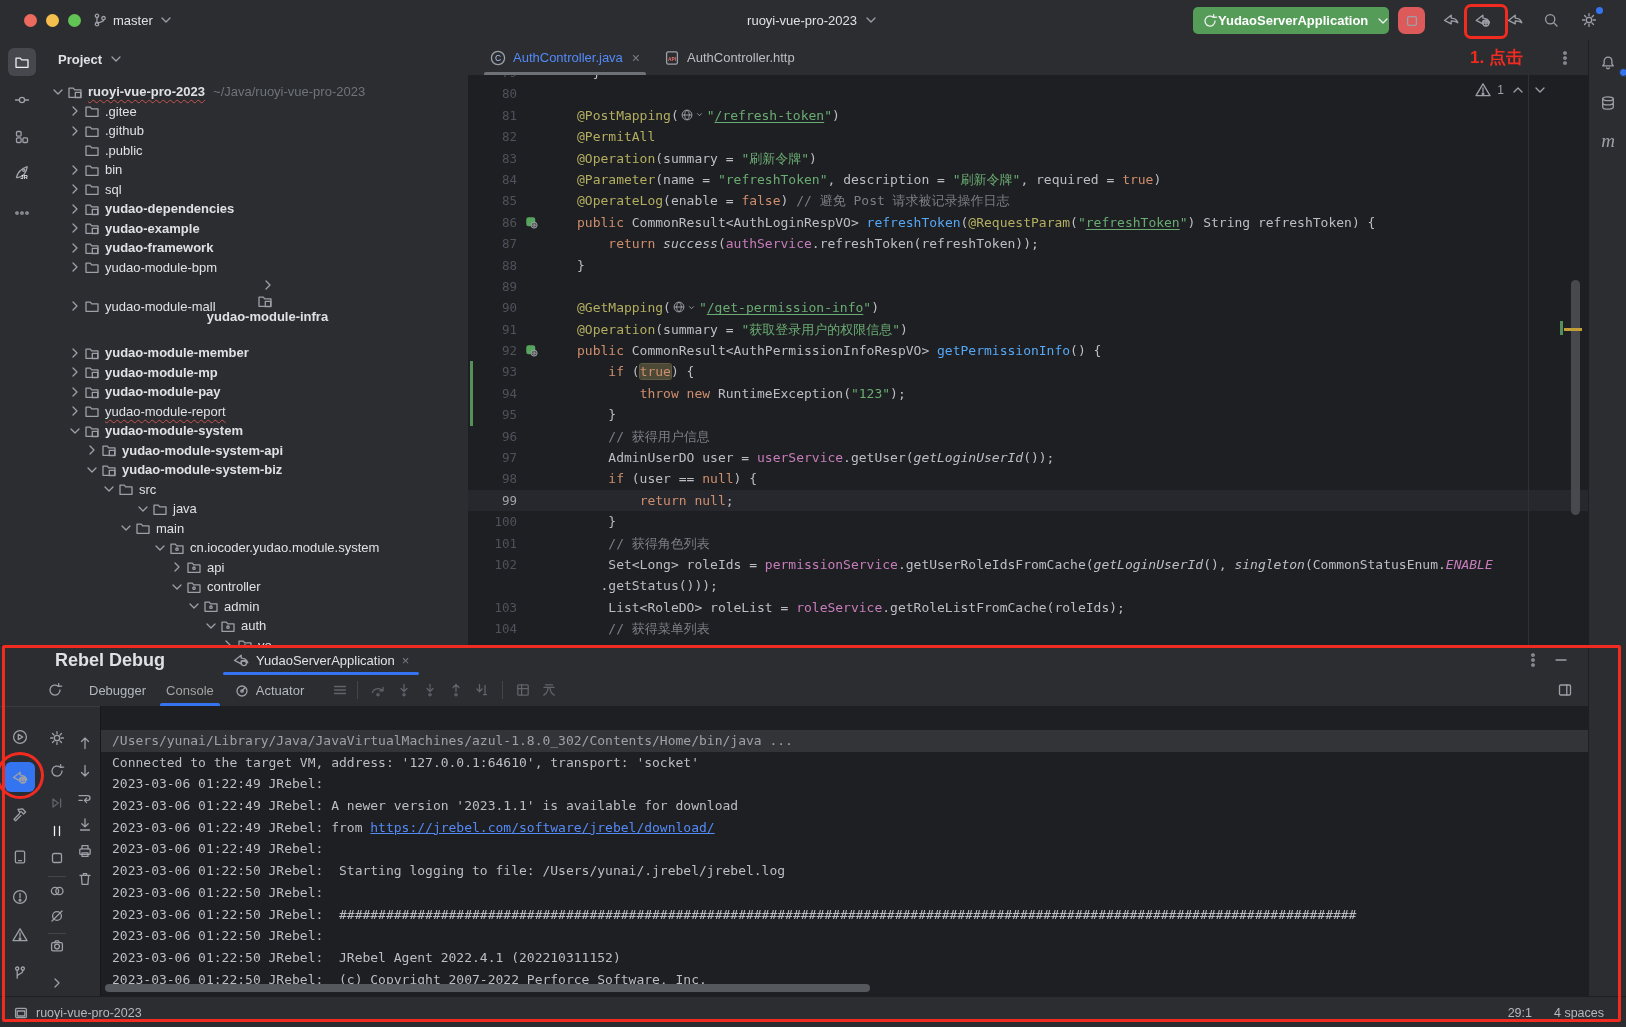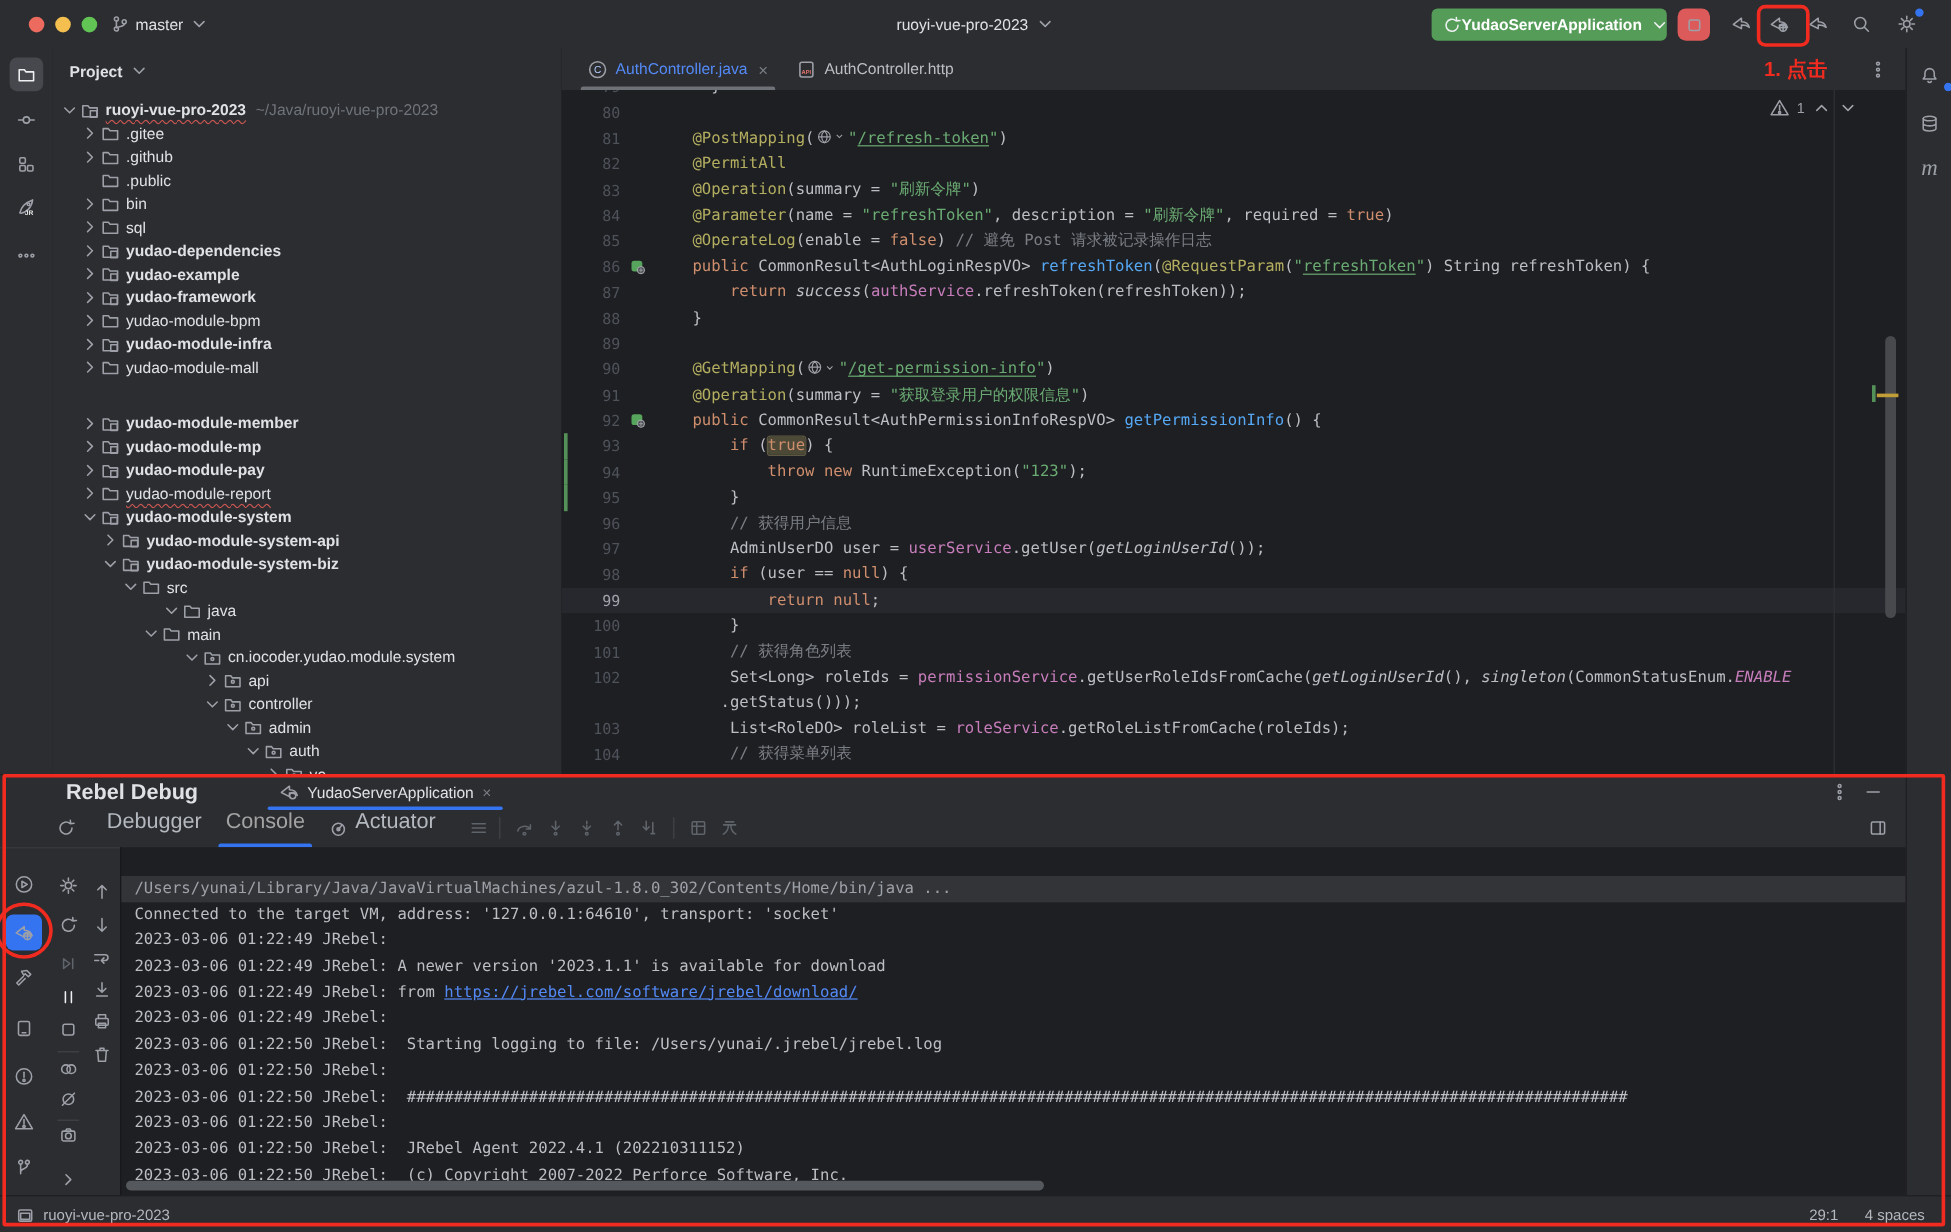--- a/index.html
+++ b/index.html
@@ -89,21 +89,21 @@
   .maven-m{font-family:"Liberation Serif",serif;font-style:italic;font-size:19px;color:#9da0a8;}
   .bell-dot{position:absolute;left:22px;top:16px;width:7px;height:7px;border-radius:50%;background:#3574f0;border:1px solid #2b2d30;}
 
   
   .bottom{position:absolute;left:0;top:645px;width:1588px;height:351px;background:#2b2d30;border-top:1px solid #1e1f22;}
   .dbg-head{position:absolute;left:0;top:0;right:0;height:28px;display:flex;align-items:center;}
   .dbg-title{font-size:18px;font-weight:700;color:#dfe1e5;margin-left:55px;}
   .sess-tab{display:flex;align-items:center;gap:7px;margin-left:58px;height:28px;padding:0 10px;font-size:13px;color:#dfe1e5;position:relative;}
   .sess-tab::after{content:"";position:absolute;left:0;right:0;bottom:-1px;height:3px;background:#3574f0;border-radius:2px;}
   .dbg-toolrow{position:absolute;left:0;top:28px;right:0;height:32px;border-bottom:1px solid #393b40;display:flex;align-items:center;}
-  .dtab{padding:0 10px;font-size:18px;color:#b4b8bf;height:32px;display:flex;gap:6px;position:relative;}
+  .dtab{padding:0 10px;font-size:13px;color:#b4b8bf;height:32px;display:flex;align-items:center;gap:6px;position:relative;}
   .dtab.active{color:#a3a3a3;}
   .dtab.active::after{content:"";position:absolute;left:4px;right:4px;bottom:0;height:3px;background:#3574f0;border-radius:2px 2px 0 0;}
   .tool-sep{width:1px;height:18px;background:#43454a;margin:0 7px;}
   .col-ic{position:absolute;width:20px;height:20px;}
   .col-sep{position:absolute;left:48px;width:18px;height:1px;background:#43454a;}
   .rebel-box{position:absolute;left:5px;top:762px;width:30px;height:30px;border-radius:6px;background:#3574f0;display:flex;align-items:center;justify-content:center;z-index:55;}
   .console{position:absolute;left:100px;top:60px;right:0;bottom:0;background:#1e1f22;border-left:1px solid #17181b;overflow:hidden;}
   .conline{position:relative;height:21.7px;line-height:21.7px;font-size:13px;color:#bcbec4;white-space:pre;padding-left:11px;}
   .conline.cmd{background:#323438;color:#9ea1a8;}
   .conline a{color:#548af7;text-decoration:underline;}
@@ -388,21 +388,21 @@
               <path d="M6 4l4 4-4 4"></path>
             </svg>
           </span>
           <span class="ticon ic">
             <svg width="16" height="16" viewBox="0 0 16 16">
               <path d="M2 4.2h4.3l1.4 1.7H14v7.4H2z"></path>
             </svg>
           </span>
           <span class="tl">yudao-module-bpm</span>
         </div>
-        <div class="trow bold" style="padding-left: 23px;">
+        <div class="trow bold" style="padding-left: 23px; flex-direction: column;">
           <span class="chev ic">
             <svg width="16" height="16" viewBox="0 0 16 16">
               <path d="M6 4l4 4-4 4"></path>
             </svg>
           </span>
           <span class="ticon ic">
             <svg width="16" height="16" viewBox="0 0 16 16">
               <path d="M2 4.2h4.3l1.4 1.7H14v7.4H2z"></path>
               <rect x="8.3" y="8.3" width="5.4" height="5.4" fill="#2b2d30" stroke="#548af7"></rect>
             </svg>

